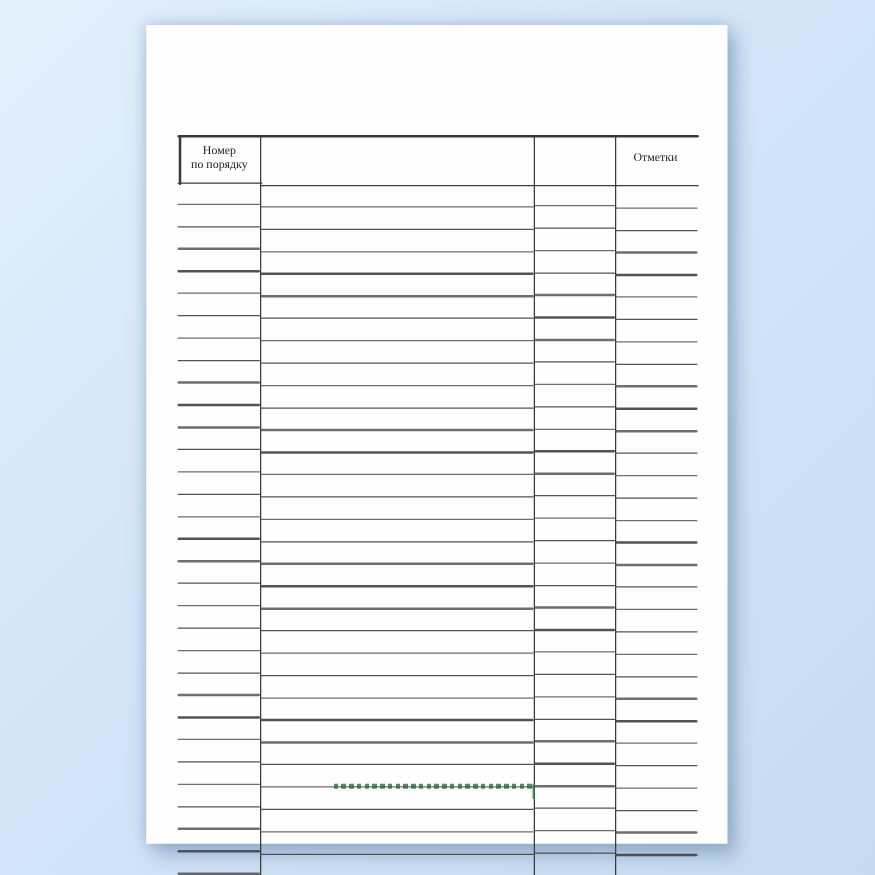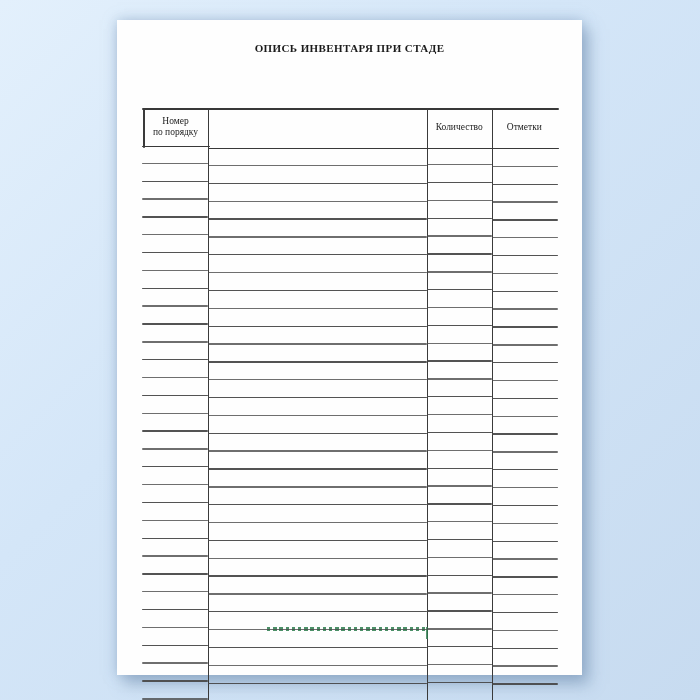--- a/index.html
+++ b/index.html
@@ -85,39 +85,35 @@
     background: #2e7d4f;
     opacity: 0.8;
     filter: blur(0.3px);
   }
 </style>
 </head>
 <body>
 
 <div class="paper">
 
-  <div class="doc-title">ОПИСЬ ИНВЕНТАРЯ ПРИ СТАДЕ</div>
 
   <div class="grid">
 
     <div class="hborder" style="left:-1.5px; top:0; width:417px;"></div>
     <div class="hborder" style="left:-1.5px; top:37.8px; width:68px;"></div>
     <div class="hborder" style="left:65px; top:39.5px; width:350.5px;"></div>
 
     <div class="vline" style="left:0; top:0; height:40px;"></div>
     <div class="vline" style="left:64.7px; top:-0.5px; height:596px;"></div>
     <div class="vline" style="left:283.7px; top:-0.5px; height:596px;"></div>
     <div class="vline" style="left:348.7px; top:-0.5px; height:596px;"></div>
 
     <div class="hdr-cell hdr-two" style="left:0; width:65px;">
       <div>Номер</div>
       <div>по порядку</div>
-    </div>
-    <div class="hdr-cell hdr-single" style="left:283.7px; width:65px;">
-      <span>Количество</span>
     </div>
     <div class="hdr-cell hdr-single" style="left:348.7px; width:65.3px;">
       <span>Отметки</span>
     </div>
 
     <div class="watermark"></div>
     <div class="watermark-tick"></div>
   <div class="hline" style="left: -1.5px; width: 66.5px; top: 54.65px; opacity: 0.8;"></div>
       <div class="hline" style="left: 65px; width: 218.7px; top: 56.85px; opacity: 0.8;"></div>
       <div class="hline" style="left: 283.7px; width: 65px; top: 56.05px; opacity: 0.8;"></div>

